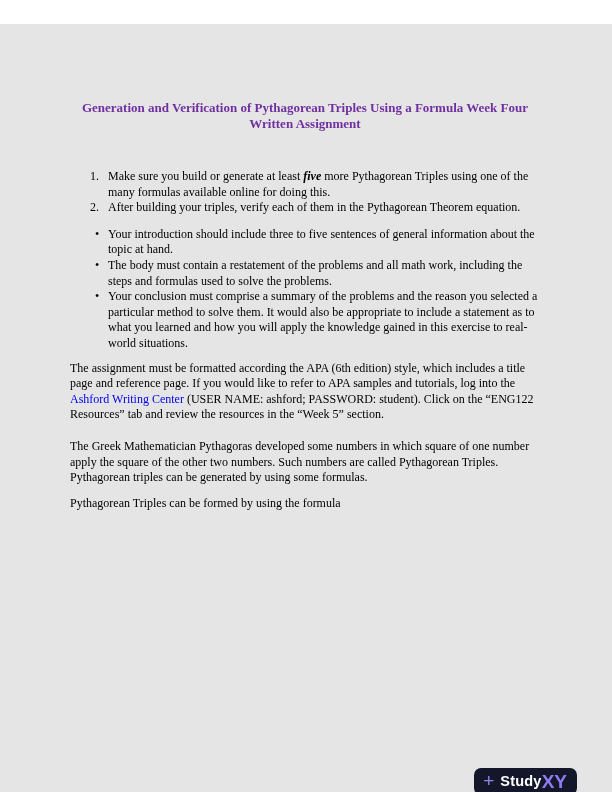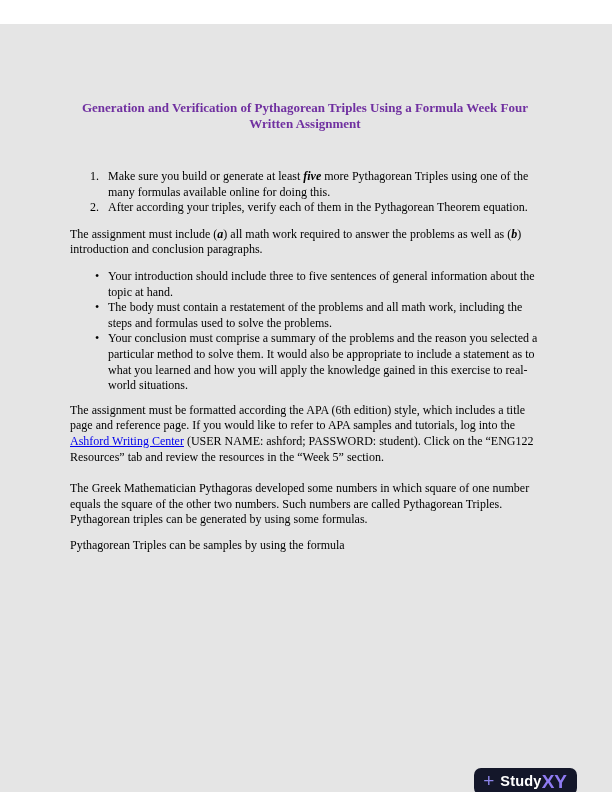--- a/index.html
+++ b/index.html
@@ -51,21 +51,20 @@
   }
   .li .bullet {
     flex: 0 0 13px;
     margin-left: 25px;
   }
   .li .txt { flex: 1; }
   .italic { font-style: italic; }
   .bold-italic { font-weight: bold; font-style: italic; }
   a.doc-link {
     color: #0000ee;
-    text-decoration: underline;
     cursor: pointer;
   }
   .formula { white-space: pre-wrap; }
   .sup {
     font-size: 0.68em;
     position: relative;
     top: -0.45em;
   }
   .logo {
     position: absolute;
@@ -109,25 +108,24 @@
     <h1 class="title">Generation and Verification of Pythagorean Triples Using a Formula Week Four Written Assignment</h1>
 
 
     <div class="numbered-list">
       <div class="li">
         <span class="num">1.</span>
         <span class="txt"><span>Make sure you build or generate at least </span><span class="bold-italic">five</span><span> more Pythagorean Triples using one of the many formulas available online for doing this.</span></span>
       </div>
       <div class="li">
         <span class="num">2.</span>
-        <span class="txt">After according your triples, verify each of them in the Pythagorean Theorem equation.</span>
+        <span class="txt">After building your triples, verify each of them in the Pythagorean Theorem equation.</span>
       </div>
     </div>
 
-    <p class="p-include"><span>The assignment must include (</span><span class="bold-italic">a</span><span>) all math work required to answer the problems as well as (</span><span class="bold-italic">b</span><span>) introduction and conclusion paragraphs.</span></p>
 
     <div class="bullet-list">
       <div class="li">
         <span class="bullet">•</span>
         <span class="txt">Your introduction should include three to five sentences of general information about the topic at hand.</span>
       </div>
       <div class="li">
         <span class="bullet">•</span>
         <span class="txt">The body must contain a restatement of the problems and all math work, including the steps and formulas used to solve the problems.</span>
       </div>
@@ -135,23 +133,23 @@
         <span class="bullet">•</span>
         <span class="txt">Your conclusion must comprise a summary of the problems and the reason you selected a particular method to solve them. It would also be appropriate to include a statement as to what you learned and how you will apply the knowledge gained in this exercise to real-world situations.</span>
       </div>
     </div>
 
     <p class="p-apa"><span>The assignment must be formatted according the APA (6th edition) style, which includes a title page and reference page. If you would like to refer to APA samples and tutorials, log into the </span><a class="doc-link">Ashford Writing Center</a><span> (USER NAME: ashford; PASSWORD: student). Click on the “ENG122 Resources” tab and review the resources in the “Week 5” section.</span></p>
 
 
 
 
-    <p class="p-greek">The Greek Mathematician Pythagoras developed some numbers in which square of one number equals the square of the other two numbers. Such numbers are called Pythagorean Triples. Pythagorean triples can be generated by using some formulas.</p>
+    <p class="p-greek">The Greek Mathematician Pythagoras developed some numbers in which square of one number apply the square of the other two numbers. Such numbers are called Pythagorean Triples. Pythagorean triples can be generated by using some formulas.</p>
 
-    <p class="p-formula-lead">Pythagorean Triples can be samples by using the formula</p>
+    <p class="p-formula-lead">Pythagorean Triples can be formed by using the formula</p>
 
 
   </div>
 
   <div class="logo">
     <span class="logo-plus">+</span>
     <span class="logo-study">Study</span>
       <span class="logo-xy">XY</span>
   </div>
 </div>

